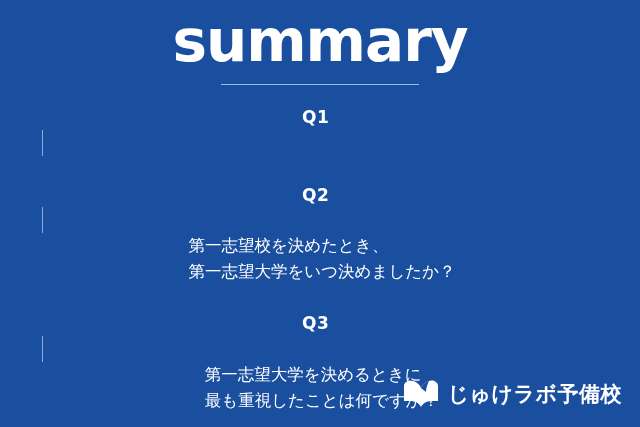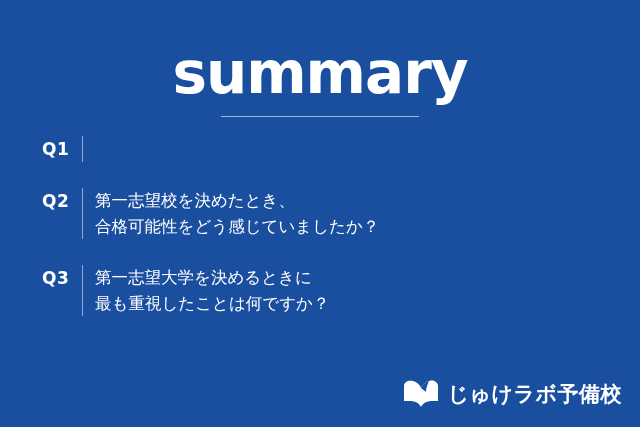--- a/index.html
+++ b/index.html
@@ -11,21 +11,20 @@
     height: 427px;
     background: #1b4fa0;
     font-family: "Liberation Sans", "DejaVu Sans", sans-serif;
     overflow: hidden;
     position: relative;
   }
   .slide {
     position: absolute;
     inset: 0;
     background: #1a4fa0;
-    margin-top: 32px;
   }
   .title {
     position: absolute;
     top: 8px;
     left: 0;
     width: 640px;
     text-align: center;
     color: #ffffff;
     font-size: 58px;
     font-weight: bold;
@@ -43,22 +42,23 @@
     background: #9fb8dd;
   }
   .qlist {
     position: absolute;
     top: 104px;
     left: 42px;
     width: 560px;
   }
   .qrow {
     display: flex;
-    align-items: flex-start;
+    align-items: center;
     margin-bottom: 26px;
+    flex-direction: column;
   }
   .qrow:last-child {
     margin-bottom: 0;
   }
   .qlabel {
     flex: 0 0 auto;
     width: 40px;
     color: #ffffff;
     font-size: 17px;
     font-weight: bold;
@@ -120,21 +120,21 @@
 
     <div class="qrow">
       <div class="qlabel">Q1</div>
       <div class="qdiv"></div>
     </div>
 
     <div class="qrow">
       <div class="qlabel">Q2</div>
       <div class="qdiv"></div>
       <div class="qtext">第一志望校を決めたとき、
-合格可能性をどう感じていましたか？</div>
+第一志望大学をいつ決めましたか？</div>
     </div>
 
     <div class="qrow">
       <div class="qlabel">Q3</div>
       <div class="qdiv"></div>
       <div class="qtext">第一志望大学を決めるときに
 最も重視したことは何ですか？</div>
     </div>
 
 

